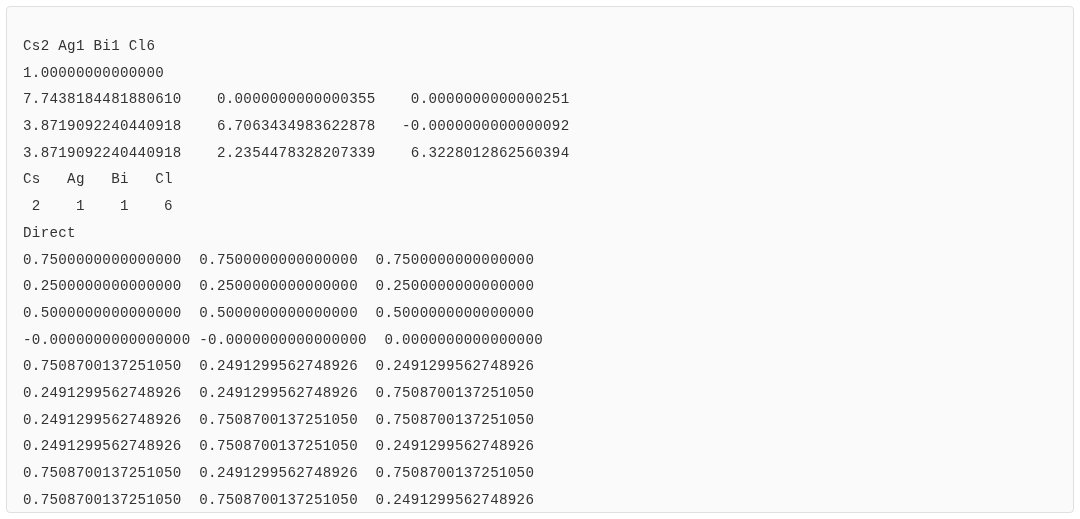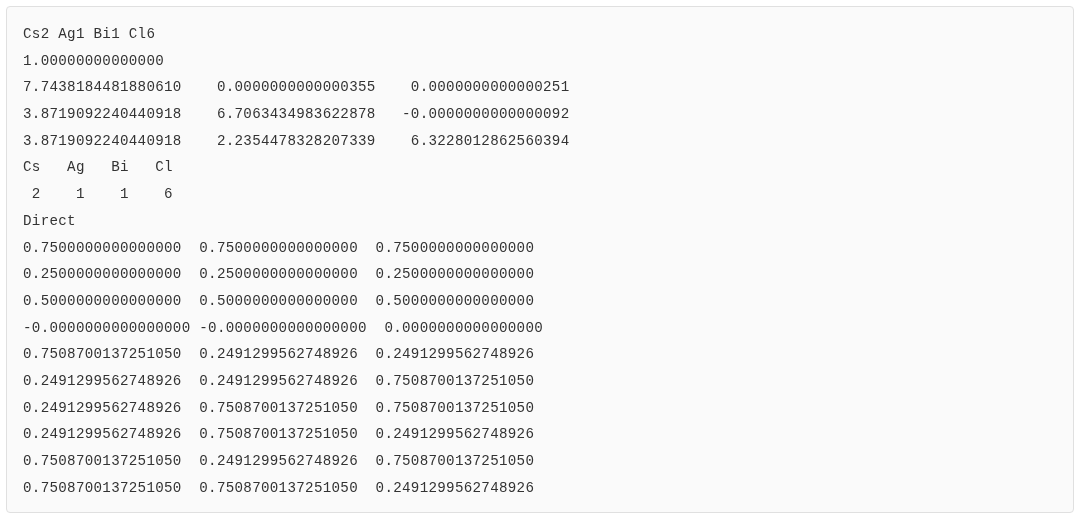--- a/index.html
+++ b/index.html
@@ -12,21 +12,21 @@
       height: 519px;
       background: #ffffff;
       padding: 6px;
     }
     .code-block {
       width: 100%;
       height: 100%;
       border: 1px solid #e0e0e0;
       border-radius: 4px;
       background: #fafafa;
-      padding: 14px 16px;
+      padding: 26px 16px;
       font-family: "SF Mono", "Monaco", "Menlo", "Consolas", "Courier New", monospace;
       font-size: 14.2px;
       line-height: 1.88;
       color: #333333;
       white-space: pre;
       overflow: hidden;
       letter-spacing: 0.3px;
     }
   </style>
 </head>

